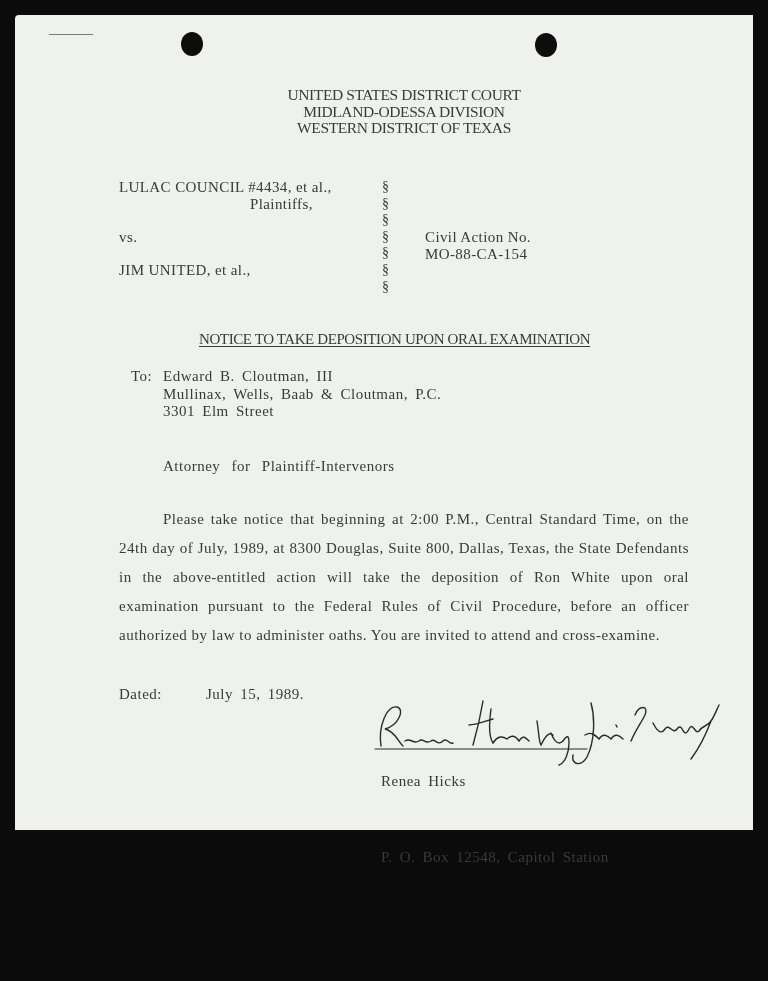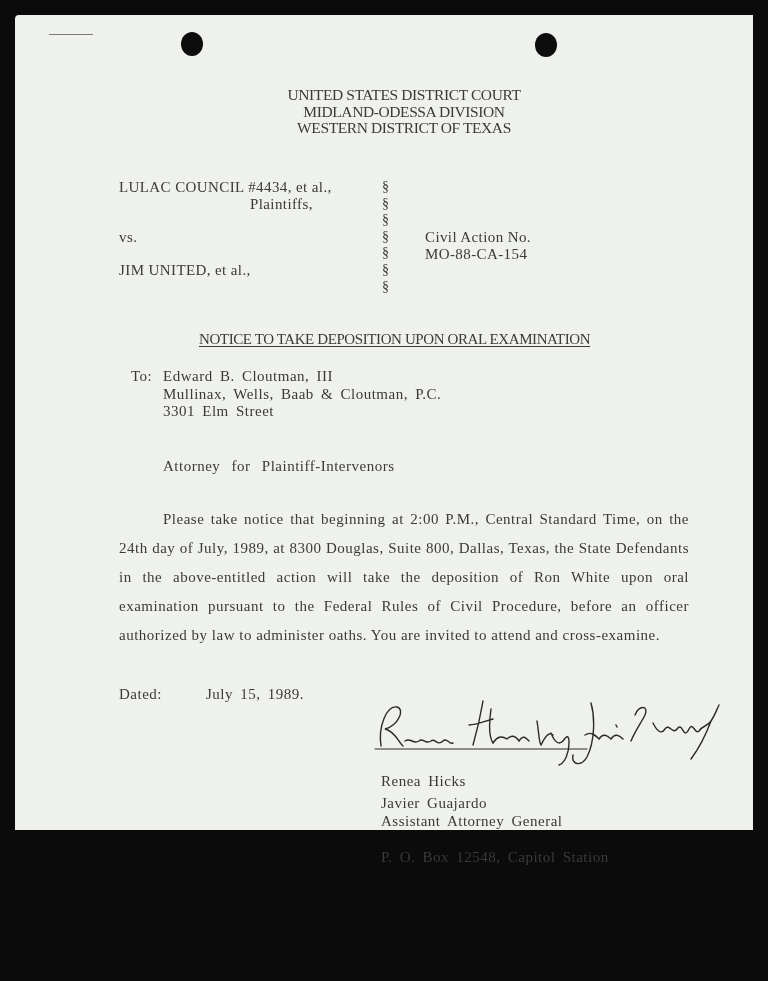--- a/index.html
+++ b/index.html
@@ -86,18 +86,14 @@
       <path d="M100 54 C 104 40, 108 22, 110 10 M 96 34 C 104 34, 112 30, 120 28 M 118 18 C 116 32, 116 46, 120 52 C 124 46, 128 44, 134 48 C 138 44, 142 44, 146 50 C 150 44, 152 46, 156 50"></path>
       <path d="M164 30 C 166 42, 166 52, 168 54 C 172 46, 176 40, 180 44 M 178 42 C 182 52, 186 54, 190 50 C 194 44, 196 44, 196 52 C 196 62, 192 72, 186 74"></path>
       <path d="M218 12 C 222 26, 222 50, 214 66 C 208 76, 198 74, 200 64 M 212 44 C 218 40, 222 44, 226 48 C 230 42, 234 44, 238 48 C 242 42, 246 44, 250 48 M 243 34 L 244 36"></path>
       <path d="M262 24 C 266 14, 276 14, 272 24 C 268 32, 262 40, 258 50 M 280 32 C 284 40, 288 44, 292 38 C 296 32, 300 44, 304 38 C 310 30, 310 50, 316 38 C 320 30, 322 44, 326 40 C 330 34, 334 36, 338 30 C 342 24, 344 18, 346 14 M 338 30 C 332 46, 324 60, 318 68"></path>
     </g>
   </svg>
 
   <div class="abs body lines" style="left:366px;top:726px;margin-top:32px;">
     <div>Renea Hicks</div>
   </div>
-  <div class="abs body lines" style="left:366px;top:780px;">
-    <div>Javier Guajardo</div>
-    <div>Assistant Attorney General</div>
-  </div>
   <div class="abs body" style="left:366px;top:834px;text-align:right;">P. O. Box 12548, Capitol Station</div>
 </div>
 
 </body></html>

